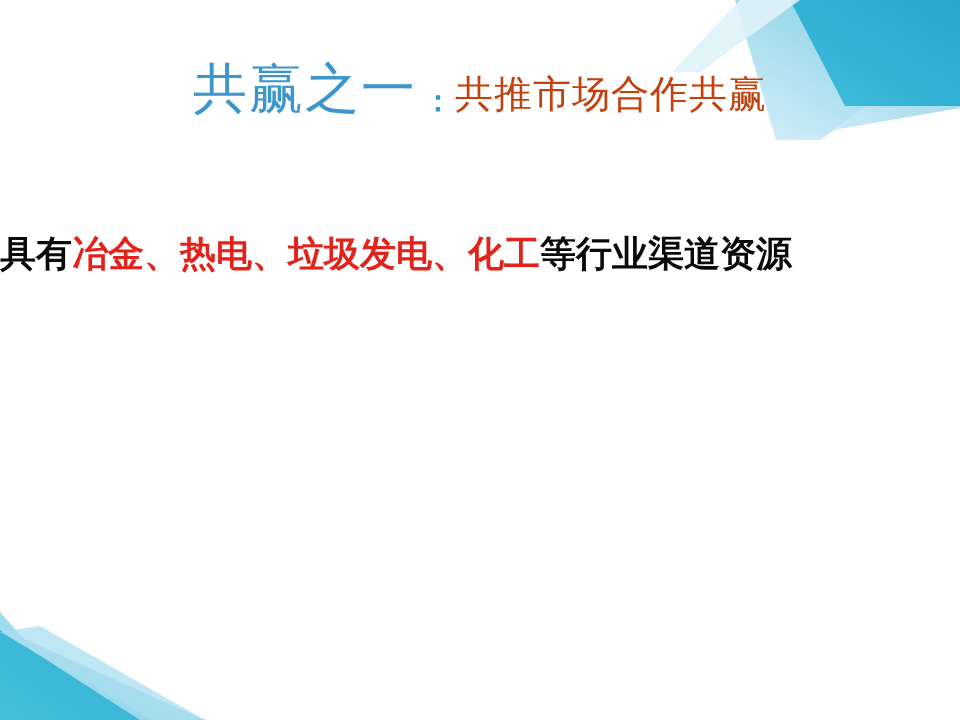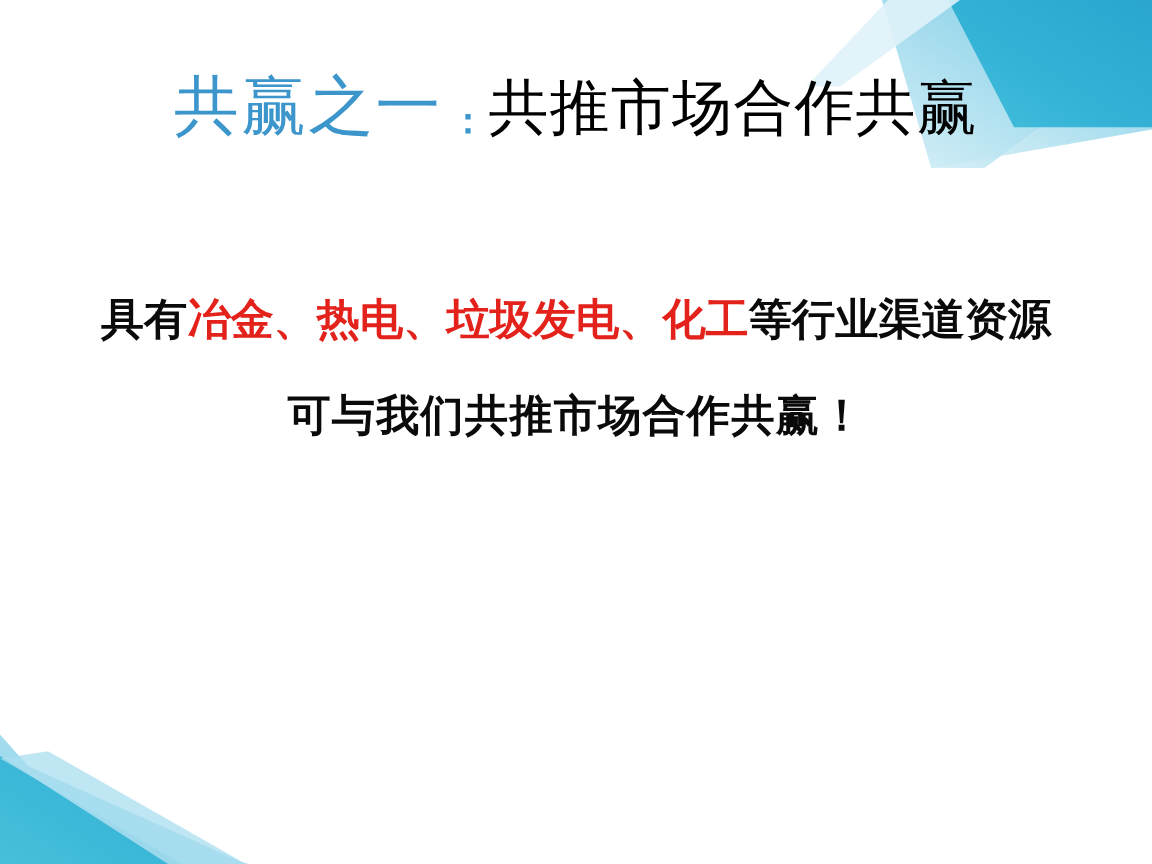--- a/index.html
+++ b/index.html
@@ -53,35 +53,35 @@
     font-weight: 700;
     color: #3C96CC;
     vertical-align: baseline;
     padding: 0 2px 0 6px;
     position: relative;
     top: 4px;
   }
 
   .title-sub {
     font-family: "Liberation Serif", "DejaVu Serif", serif;
-    font-size: 50px;
+    font-size: 38px;
     font-weight: 400;
-    color: #000000;
+    color: #c2410c;
     letter-spacing: 1px;
     vertical-align: baseline;
     margin-top: 40px;
   }
 
   
   .body-block {
     position: absolute;
     left: 0;
-    top: 248px;
+    top: 236px;
     width: 960px;
-    text-align: center;
+    text-align: left;
   }
 
   .body-line {
     white-space: nowrap;
     line-height: 1;
     font-size: 36px;
     color: #0A0A0A;
     font-weight: 700;
   }
 
@@ -150,19 +150,16 @@
   <div class="title-row">
     <span class="title-main">共赢之一</span><span class="title-sep">：</span><span class="title-sub">共推市场合作共赢</span>
   </div>
 
   <div class="body-block">
 
     <div class="body-line line-1">
       <span class="seg-black">具有</span><span class="seg-red">冶金、热电、垃圾发电、化工</span><span class="seg-black">等行业渠道资源</span>
     </div>
 
-    <div class="body-line line-2">
-      <span class="seg-black">可与我们共推市场合作共赢！</span>
-    </div>
 
   </div>
 
 </div>
 
 </body></html>

